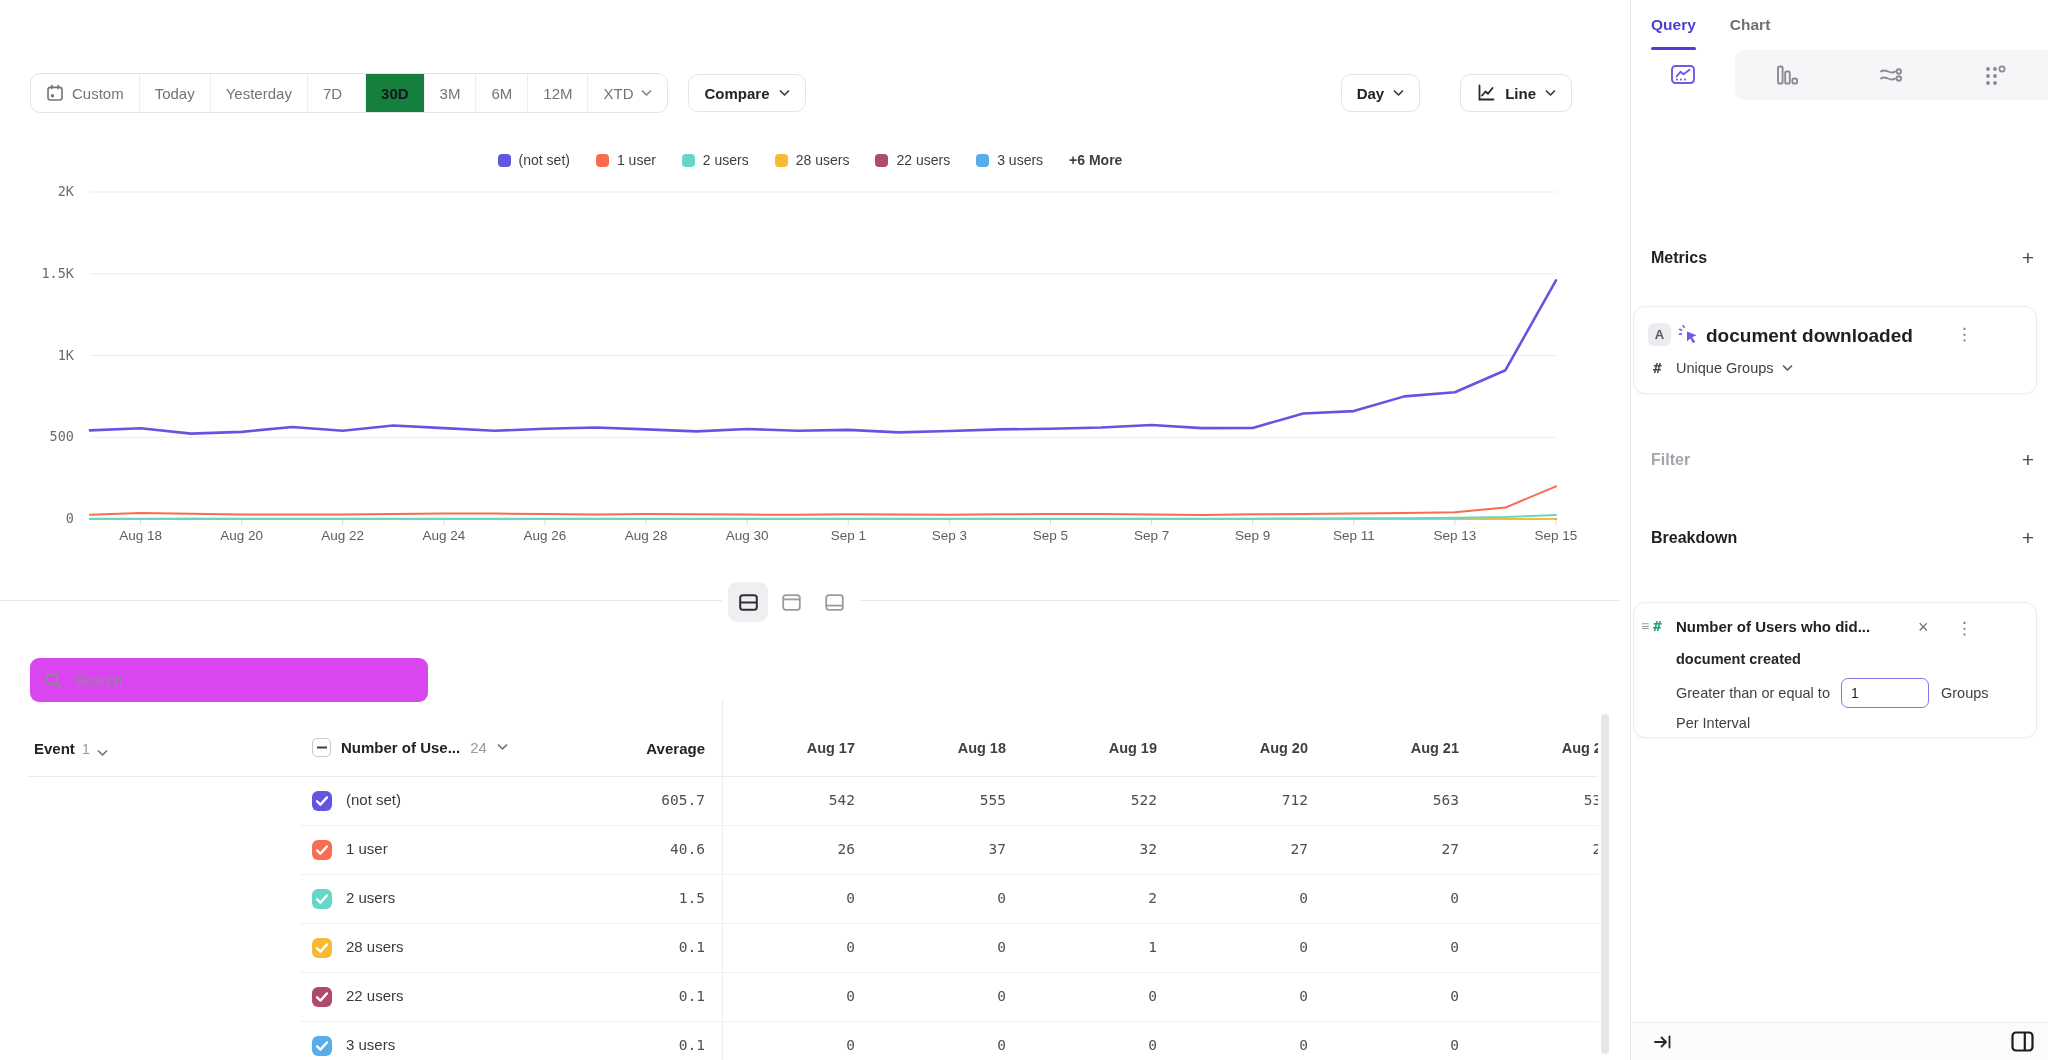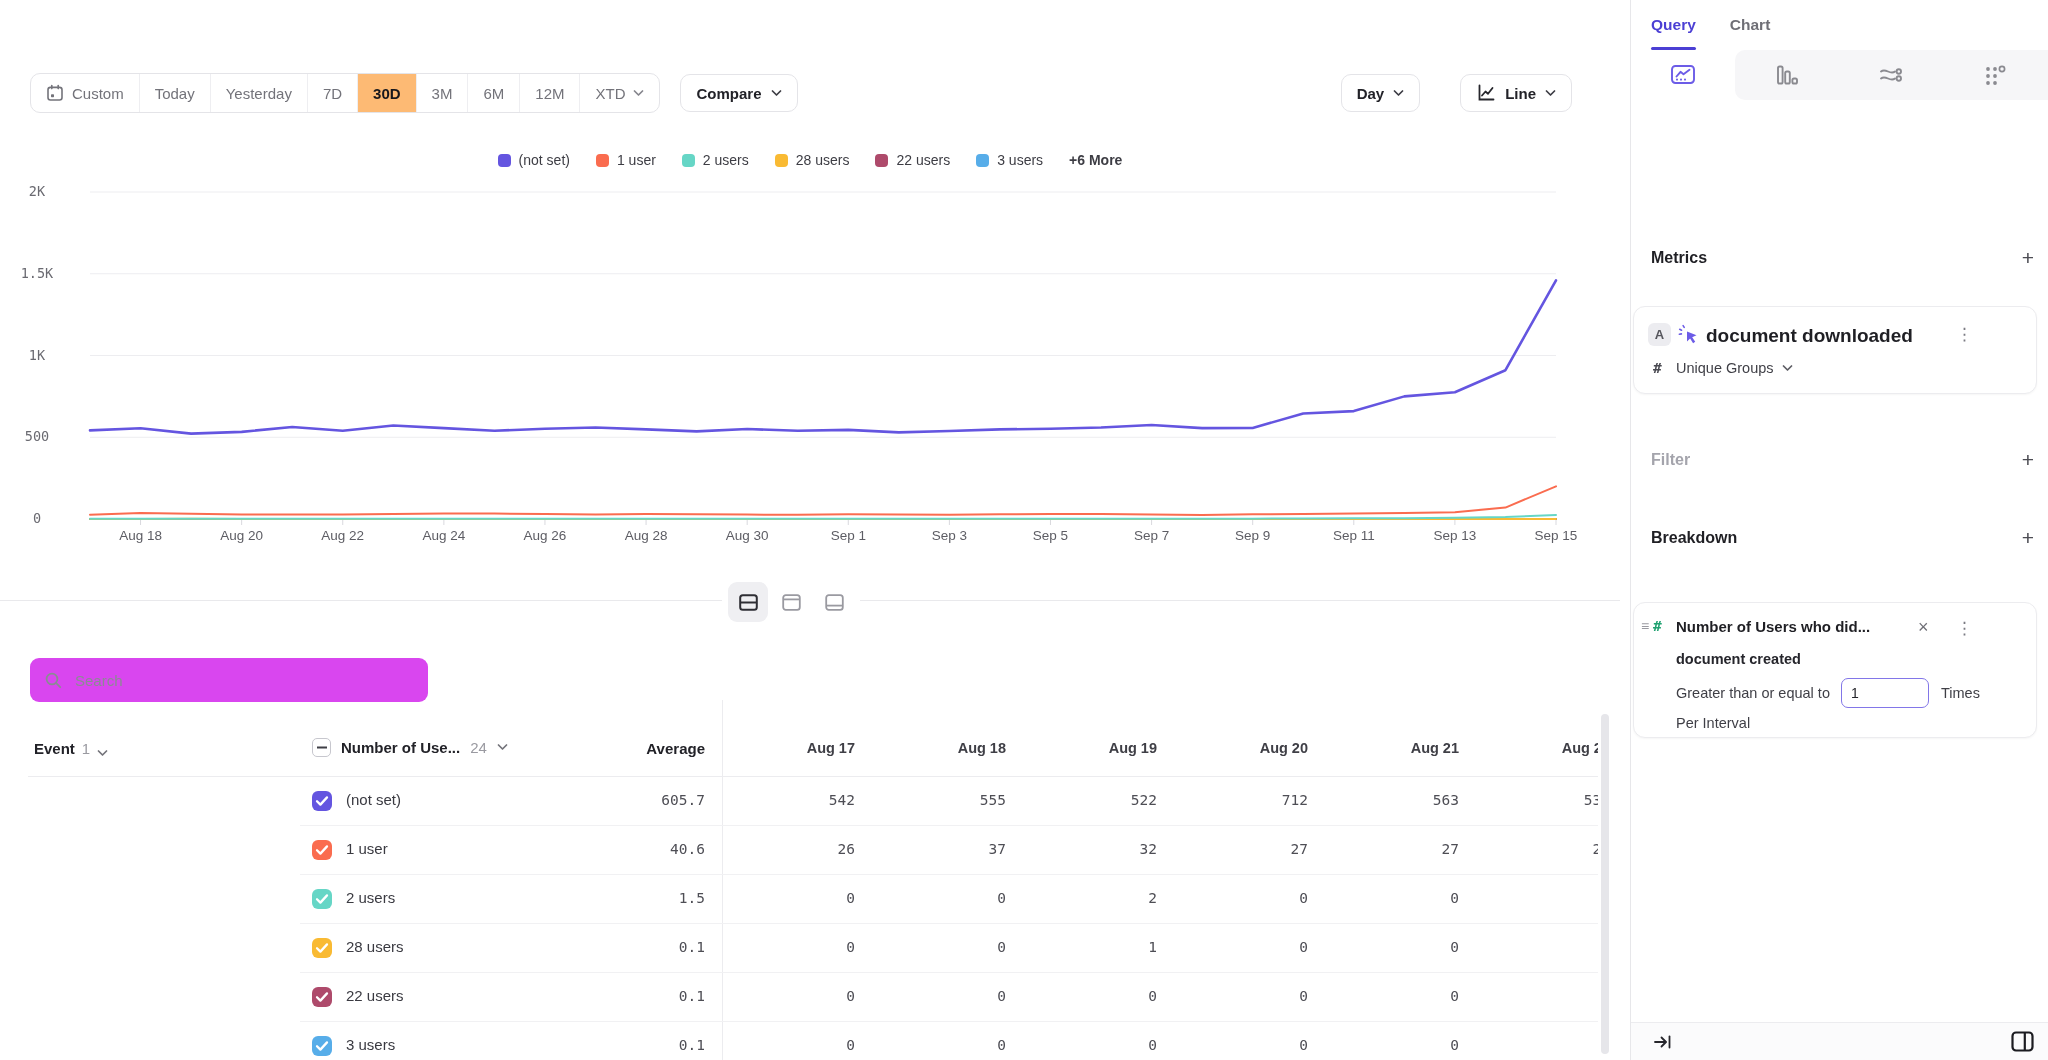--- a/index.html
+++ b/index.html
@@ -8,36 +8,36 @@
 
   
   #main{position:absolute;left:0;top:0;width:1630px;height:1060px;}
 
   
   .toolbar{position:absolute;left:30px;right:58px;top:74px;height:38px;display:flex;align-items:center;}
   .range-group{display:inline-flex;height:38px;border:1px solid #e4e4e8;border-radius:10px;overflow:hidden;background:#fff;}
   .range-btn{display:flex;align-items:center;gap:8px;padding:0 15px;font-size:15px;color:#73737a;
     border-left:1px solid #eeeef1;cursor:pointer;white-space:nowrap;}
   .range-btn:first-child{border-left:none;}
-  .range-btn.active{background:#fdba74;color:#17171c;font-weight:700;}
+  .range-btn.active{background:#15803d;color:#17171c;font-weight:700;margin-left:8px;}
   .btn{display:inline-flex;align-items:center;gap:9px;height:38px;padding:0 15px;border:1px solid #e4e4e8;
     border-radius:10px;background:#fff;font-size:15px;font-weight:600;color:#222228;cursor:pointer;}
   .btn .chev{margin-top:1px;}
   .spacer{flex:1;}
 
   
   .legend{position:absolute;left:0;top:152px;width:1620px;display:flex;justify-content:center;
     align-items:center;gap:26px;}
   .legend-item{display:flex;align-items:center;gap:8px;font-size:14px;color:#3d3d44;cursor:pointer;}
   .swatch{width:13px;height:13px;border-radius:4px;}
   .legend-more{font-size:14px;color:#3d3d44;font-weight:600;cursor:pointer;}
 
   
   #chartSvg{position:absolute;left:0;top:140px;}
-  .ylabel{position:absolute;left:0;width:74px;text-align:center;
+  .ylabel{position:absolute;left:0;width:74px;text-align:right;
     font-family:"DejaVu Sans Mono",monospace;font-size:13.5px;color:#6a6a71;}
   .xlabel{position:absolute;width:90px;text-align:center;font-size:13.5px;color:#5d5d64;}
 
   
   .split-line{position:absolute;left:0;right:10px;top:600px;height:1px;background:#e9e9ec;}
   .layout-toggles{position:absolute;left:722px;top:579px;display:flex;gap:3px;background:#fff;
     padding:3px 6px;border-radius:10px;}
   .lt-btn{width:40px;height:40px;border-radius:9px;display:flex;align-items:center;justify-content:center;
     background:#fff;cursor:pointer;}
   .lt-btn.active{background:#efeff2;}
@@ -543,21 +543,21 @@
         <span class="btitle">Number of Users who did...</span>
         <span class="closex">×</span>
         <span class="kebab">⋮</span>
       </div>
       <div class="bd-row bd-event" style="top:48px;">
         <span>document created</span>
       </div>
       <div class="bd-row" style="top:74px;height:32px;">
         <span>Greater than or equal to</span>
         <input class="times-input" value="1" style="">
-        <span class="times-lbl">Times</span>
+        <span class="times-lbl">Groups</span>
       </div>
       <div class="bd-row" style="top:112px;">
         <span>Per Interval</span>
       </div>
     </div>
 
     <div class="side-footer">
       <svg class="collapse-ic" width="20" height="20" viewBox="0 0 20 20">
           <line x1="2" y1="10" x2="12.5" y2="10" stroke="#26262c" stroke-width="1.8" stroke-linecap="round"></line>
           <polyline points="8.5,5.5 13,10 8.5,14.5" fill="none" stroke="#26262c" stroke-width="1.8" stroke-linecap="round" stroke-linejoin="round"></polyline>

